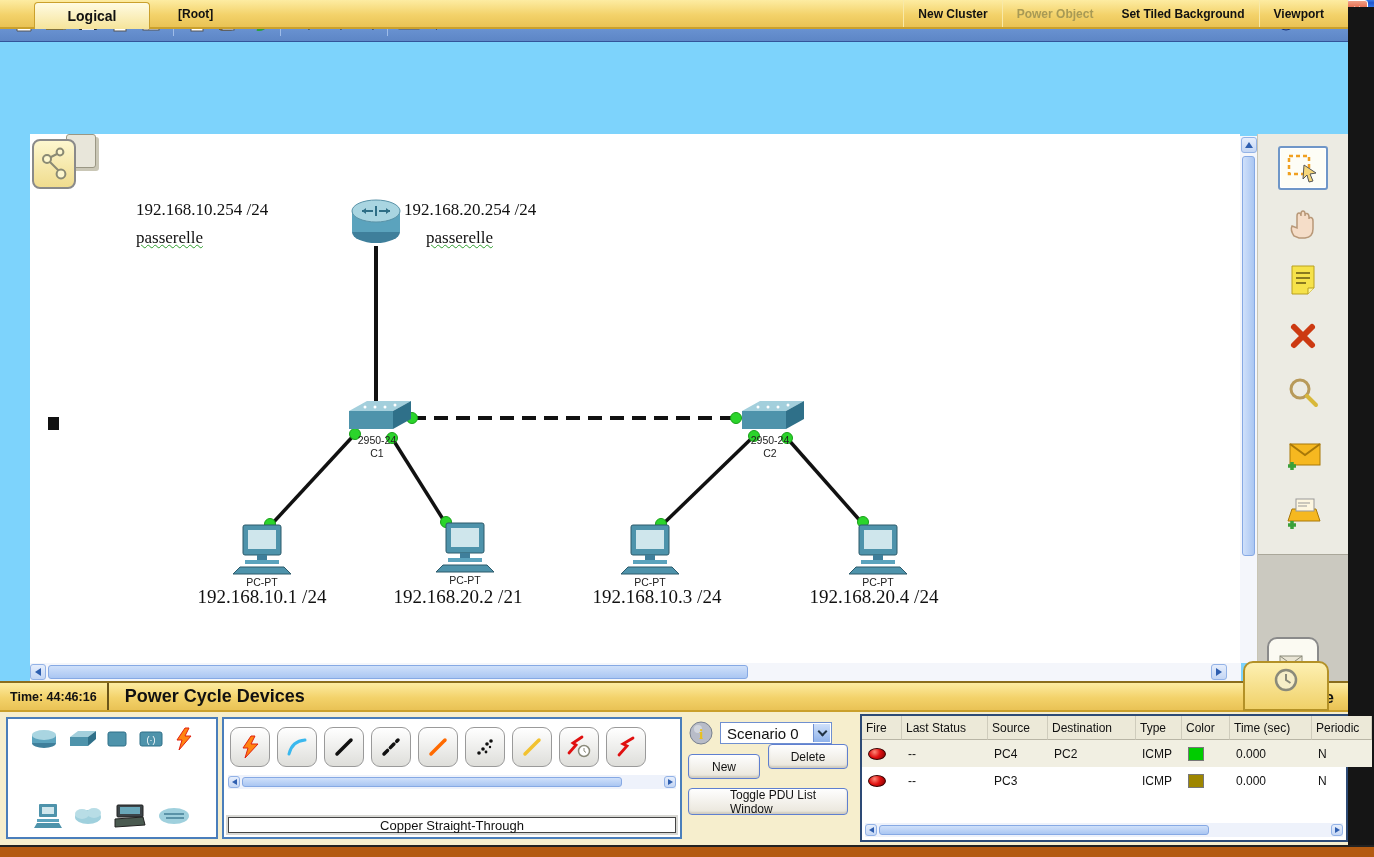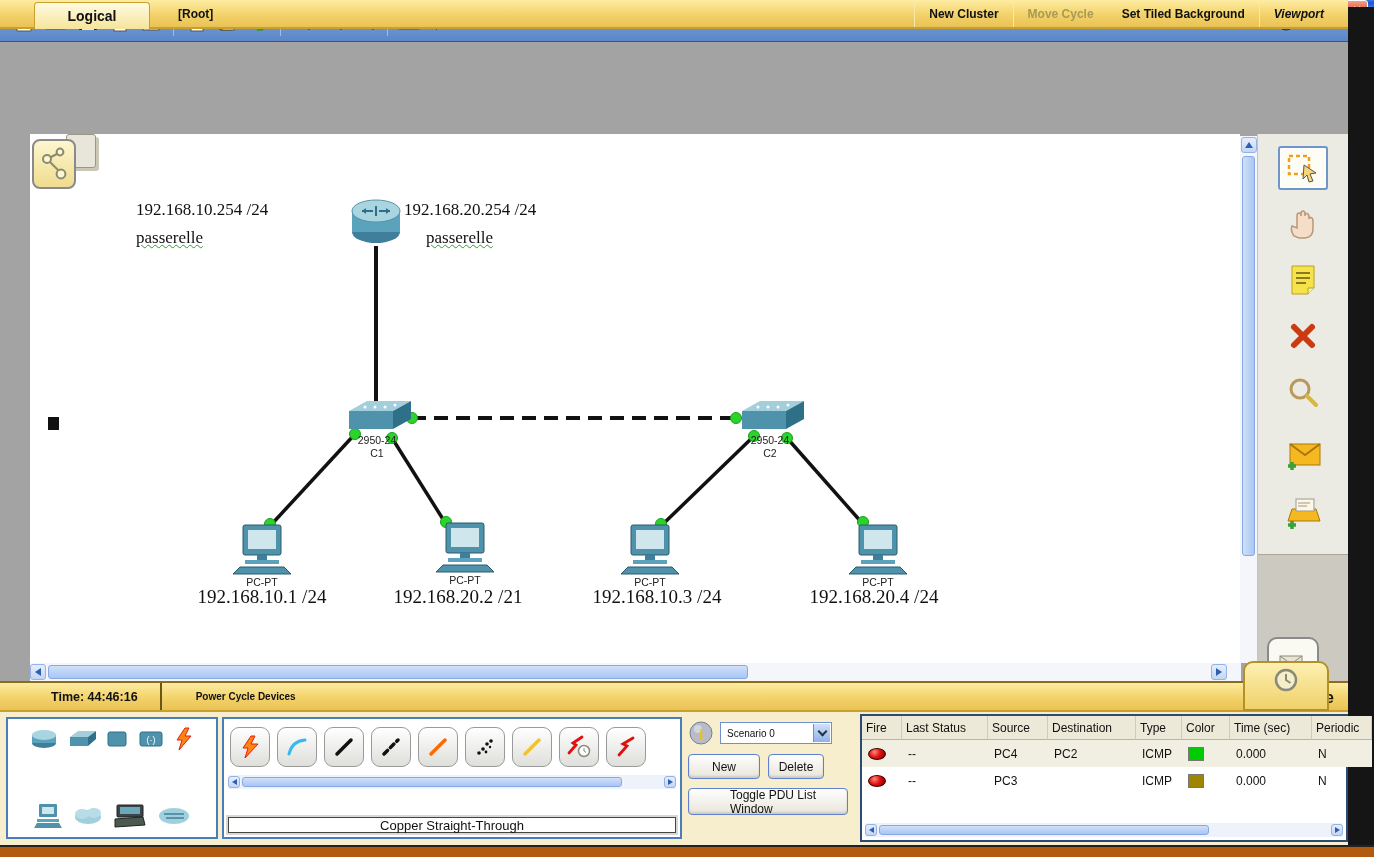--- a/index.html
+++ b/index.html
@@ -1,17 +1,17 @@
 <!DOCTYPE html>
 <html><head>
 <meta charset="utf-8">
 <style>
   * { margin:0; padding:0; box-sizing:border-box; }
   html,body { background:#fff; }
-  #app { position:relative; width:1374px; height:857px; background:#a3a3a3;
+  #app { position:relative; width:1374px; height:857px; background:#7dd3fc;
          font-family:"Liberation Sans",sans-serif; overflow:hidden; color:#111; }
 
   
   .titlebar { position:absolute; left:0; top:7; right:0; height:30;
     background:linear-gradient(180deg,#3a7ae8 0%,#1e55d0 14%,#3f86f0 45%,#1e55d0 88%,#123f9e 100%);
     display:flex; align-items:center; padding:0 6px; }
   .titlebar .app-icon { width:18px; height:18px; margin-right:5px; flex:0 0 auto; }
   .titlebar .title-text { color:#fff; font-weight:bold; font-size:13px; white-space:nowrap;
     overflow:hidden; text-shadow:1px 1px 1px #123; flex:1 1 auto; }
   .win-btns { display:flex; gap:2px; margin-left:8px; }
@@ -82,23 +82,23 @@
     border-left:1px solid #c8c5b5; }
   .tool-btn { position:absolute; left:20px; width:50px; height:44px; display:flex; align-items:center; justify-content:center; }
   .tool-btn.active { background:#fdfdf6; border:2px solid #6f96c8; border-radius:3px; box-shadow:0 0 0 1px #fff inset; }
   .toolpanel .lower { position:absolute; left:0; right:0; top:420px; bottom:0; background:#cbc9c0; border-top:1px solid #aaa79a; }
   .right-black { position:absolute; right:0; top:7px; width:26px; height:838px; background:#151515; }
 
   
   .statusbar { position:absolute; left:0; top:681px; right:26px; height:31px;
     background:linear-gradient(180deg,#fdeca2 0%,#f3d26a 55%,#e9c255 100%);
     border-top:2px solid #8a6d1d; border-bottom:2px solid #caa02c; display:flex; align-items:center; }
-  .time-box { font-size:12.5px; font-weight:bold; padding:0 22px;margin-left:29px; }
+  .time-box { font-size:12.5px; font-weight:bold; padding:0 10px; }
   .sb-vsep { width:2px; height:100%; background:#6b5518; }
-  .pcd { font-size:10px; font-weight:bold; padding:0 16px;margin-left:18px; }
+  .pcd { font-size:18px; font-weight:bold; padding:0 16px; }
   .realtime-label { position:absolute; right:14px; top:6px; font-size:16px; font-weight:bold; }
   .mode-tabs { position:absolute; left:1243px; top:633px; width:110px; height:80px; z-index:5; }
   .tab-sim { position:absolute; left:24px; top:4px; width:52px; height:56px; background:#fbfaf2;
     border:2px solid #8a8a8a; border-radius:10px; display:flex; align-items:center; justify-content:center; }
   .tab-realtime { position:absolute; left:0px; top:28px; width:86px; height:50px;
     background:linear-gradient(180deg,#fdf0b2,#f0d169); border:2px solid #b39127; border-radius:10px 10px 0 0;
     display:flex; align-items:flex-start; justify-content:center; padding-top:4px; }
 
   
   .bottom { position:absolute; left:0; top:712px; right:26px; height:133px; background:#f6eecd; }
@@ -118,27 +118,27 @@
   .conn-scroll { position:absolute; left:4px; right:4px; top:56px; height:14px; background:#eef2fb;
     display:flex; align-items:center; }
   .cable-label { position:absolute; left:4px; right:4px; bottom:4px; height:16px; border:1px solid #444;
     background:#fff; display:flex; align-items:center; justify-content:center; font-size:13px;
     box-shadow:0 0 0 2px #d8d8d4; }
 
   .scenario { position:absolute; left:688px; top:8px; width:166px; height:118px; }
   .xp-btn { border:1px solid #5f7fd0; border-radius:4px; background:linear-gradient(180deg,#fefefe,#e9e5da);
     font-size:12px; display:flex; align-items:center; justify-content:center; box-shadow:inset 0 -2px 2px #d0ccc0; }
   .scn-select { position:absolute; left:32px; top:2px; width:112px; height:22px; border:1px solid #6f8fd0;
-    background:#fff; font-size:10px; display:flex; align-items:center; padding-left:6px; }
+    background:#fff; font-size:15px; display:flex; align-items:center; padding-left:6px; }
   .scn-chev { position:absolute; right:1px; top:1px; bottom:1px; width:17px;
     background:linear-gradient(180deg,#cfe0fa,#8fb2ea); border-left:1px solid #6f8fd0; display:flex;
     align-items:center; justify-content:center; }
   .chev { width:7px; height:7px; border-right:2px solid #234; border-bottom:2px solid #234; transform:rotate(45deg); margin-top:-3px; }
   .btn-new { position:absolute; left:0; top:34px; width:72px; height:25px; }
-  .btn-del { position:absolute; left:80px; top:34px; width:56px; height:25px; }
+  .btn-del { position:absolute; left:80px; top:24px; width:80px; height:25px; }
   .btn-toggle { position:absolute; left:0; top:68px; width:160px; height:27px;padding-left:41px; }
 
   .pdu-box { left:860px; top:2px; width:488px; height:128px; border:2px solid #2d4a75; background:#fff; }
   .pdu-grid { display:grid; grid-template-columns:40px 86px 60px 88px 46px 48px 82px 60px; }
   .pdu-head { background:#ece9d8; font-size:12px; height:24px; display:flex; align-items:center; padding-left:4px;
     border-right:1px solid #cfccbc; border-bottom:1px solid #b8b5a5; white-space:nowrap; overflow:hidden; }
   .pdu-cell { font-size:12px; height:27px; display:flex; align-items:center; padding-left:6px; }
   .row-a .pdu-cell { background:#f1efe2; }
   .fire-dot { width:18px; height:12px; border-radius:50%;
     background:radial-gradient(circle at 35% 30%, #ff8877 0%, #e01010 45%, #7a0000 100%);
@@ -294,24 +294,24 @@
     </div>
   </div>
 
   <div class="wsbar">
     <div class="ws-tab-logical">Logical</div>
     <div class="ws-root">[Root]</div>
     <div class="ws-right">
       <div class="ws-vsep"></div>
       <div class="ws-btn">New Cluster</div>
       <div class="ws-vsep"></div>
-      <div class="ws-btn disabled">Move Cycle</div>
+      <div class="ws-btn disabled">Power Object</div>
       <div class="ws-btn">Set Tiled Background</div>
       <div class="ws-vsep"></div>
-      <div class="ws-btn" style="padding-right:24px;font-style:italic;">Viewport</div>
+      <div class="ws-btn" style="padding-right:24px;">Viewport</div>
     </div>
   </div>
 
   <div class="canvas">
     <svg class="links" width="1210" height="529" viewBox="0 0 1210 529">
       <line x1="346" y1="112" x2="346" y2="270" stroke="#111" stroke-width="4"></line>
       <line x1="382" y1="284" x2="706" y2="284" stroke="#111" stroke-width="4" stroke-dasharray="14,8"></line>
       <line x1="325" y1="300" x2="240" y2="392" stroke="#111" stroke-width="3.5"></line>
       <line x1="362" y1="304" x2="416" y2="390" stroke="#111" stroke-width="3.5"></line>
       <line x1="724" y1="302" x2="631" y2="392" stroke="#111" stroke-width="3.5"></line>

